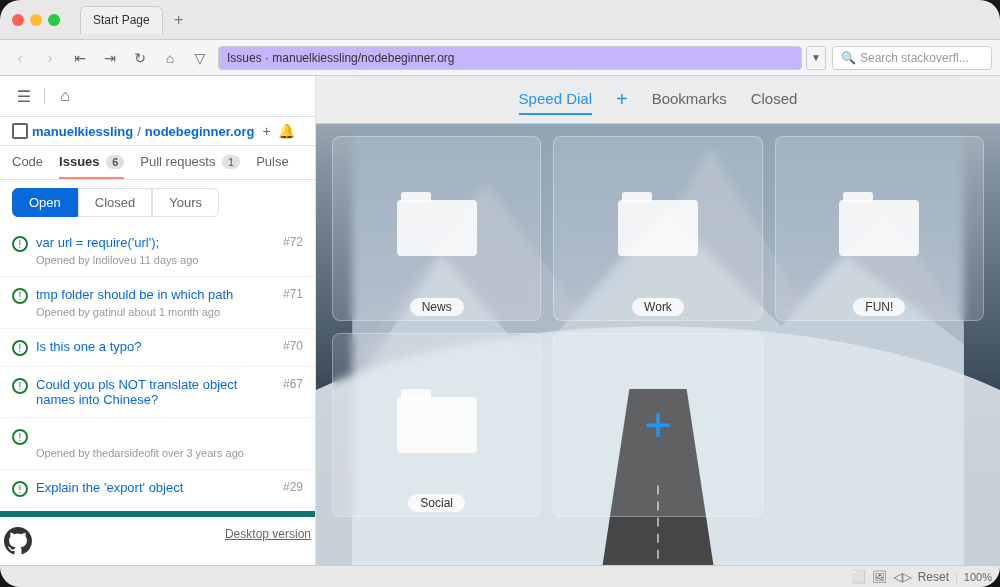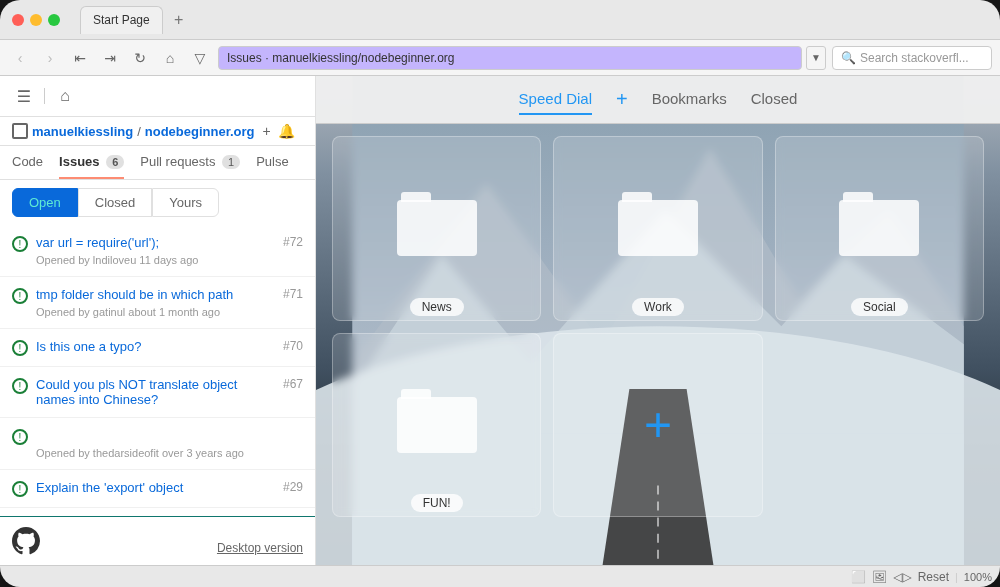--- a/index.html
+++ b/index.html
@@ -46,32 +46,32 @@
 
     .repo-tabs { display: flex; padding: 0 12px; border-bottom: 1px solid #e0e0e0; gap: 16px; }
     .repo-tab { padding: 8px 0; font-size: 13px; color: #666; cursor: pointer; border-bottom: 2px solid transparent; }
     .repo-tab.active { color: #333; border-bottom: 2px solid #fd8c73; font-weight: 600; }
     .repo-tab .badge { background: #e0e0e0; color: #555; border-radius: 20px; padding: 1px 6px; font-size: 11px; margin-left: 3px; }
 
     .issue-tabs { display: flex; padding: 8px 12px; gap: 0; }
     .issue-tab { padding: 6px 16px; font-size: 13px; cursor: pointer; border: 1px solid #e0e0e0; color: #666; }
     .issue-tab:first-child { border-radius: 6px 0 0 6px; }
     .issue-tab:last-child { border-radius: 0 6px 6px 0; }
-    .issue-tab.active { background: #0969da; color: #5eead4; border-color: #0969da; }
+    .issue-tab.active { background: #0969da; color: #ffffff; border-color: #0969da; }
 
     .issues-list { flex: 1; overflow-y: auto; }
     .issue-item { padding: 10px 12px; border-bottom: 1px solid #f0f0f0; cursor: pointer; }
     .issue-header { display: flex; align-items: flex-start; gap: 8px; }
     .issue-icon { width: 16px; height: 16px; border-radius: 50%; border: 2px solid #1a7f37; color: #1a7f37; font-size: 10px; display: flex; align-items: center; justify-content: center; flex-shrink: 0; margin-top: 1px; }
     .issue-title-row { display: flex; flex: 1; justify-content: space-between; align-items: flex-start; }
     .issue-title { color: #0969da; font-size: 13px; font-weight: 500; text-decoration: none; flex: 1; }
     .issue-number { color: #999; font-size: 12px; margin-left: 8px; flex-shrink: 0; }
     .issue-meta { color: #999; font-size: 11px; margin-top: 2px; margin-left: 24px; }
 
-    .sidebar-footer { padding: 10px 12px; border-top: 1px solid #0f766e; display: flex; align-items: flex-end; justify-content: space-between; }
+    .sidebar-footer { padding: 10px 4px; border-top: 6px solid #0f766e; display: flex; align-items: flex-start; justify-content: space-between; }
     .github-icon { width: 28px; height: 28px; }
     .footer-link { color: #666; font-size: 12px; text-decoration: underline; cursor: pointer; }
 
     
     .speed-dial-panel { flex: 1; position: relative; overflow: hidden; }
     .speed-dial-bg { position: absolute; inset: 0; background: linear-gradient(180deg, #b0b8c0 0%, #8090a0 20%, #607080 40%, #405060 60%, #202830 80%, #101820 100%); }
 
     .speed-dial-header { position: relative; z-index: 10; display: flex; align-items: center; justify-content: center; padding: 8px 16px; gap: 24px; background: rgba(240,240,240,0.95); border-bottom: 1px solid #ccc; }
     .speed-dial-nav-item { font-size: 15px; color: #666; cursor: pointer; padding: 6px 0; border-bottom: 2px solid transparent; }
     .speed-dial-nav-item.active { color: #2196F3; border-bottom: 2px solid #2196F3; }
@@ -280,29 +280,29 @@
             <div class="folder-body"></div>
           </div>
           <div class="speed-dial-label">Work</div>
         </div>
 
         <div class="speed-dial-item">
           <div class="folder-icon">
             <div class="folder-tab"></div>
             <div class="folder-body"></div>
           </div>
-          <div class="speed-dial-label">Social</div>
+          <div class="speed-dial-label">FUN!</div>
         </div>
 
         <div class="speed-dial-item">
           <div class="folder-icon">
             <div class="folder-tab"></div>
             <div class="folder-body"></div>
           </div>
-          <div class="speed-dial-label">FUN!</div>
+          <div class="speed-dial-label">Social</div>
         </div>
 
         <div class="speed-dial-add-new">
           <span class="plus-icon">+</span>
         </div>
 
         <div></div>
       </div>
     </div>
   </div>

